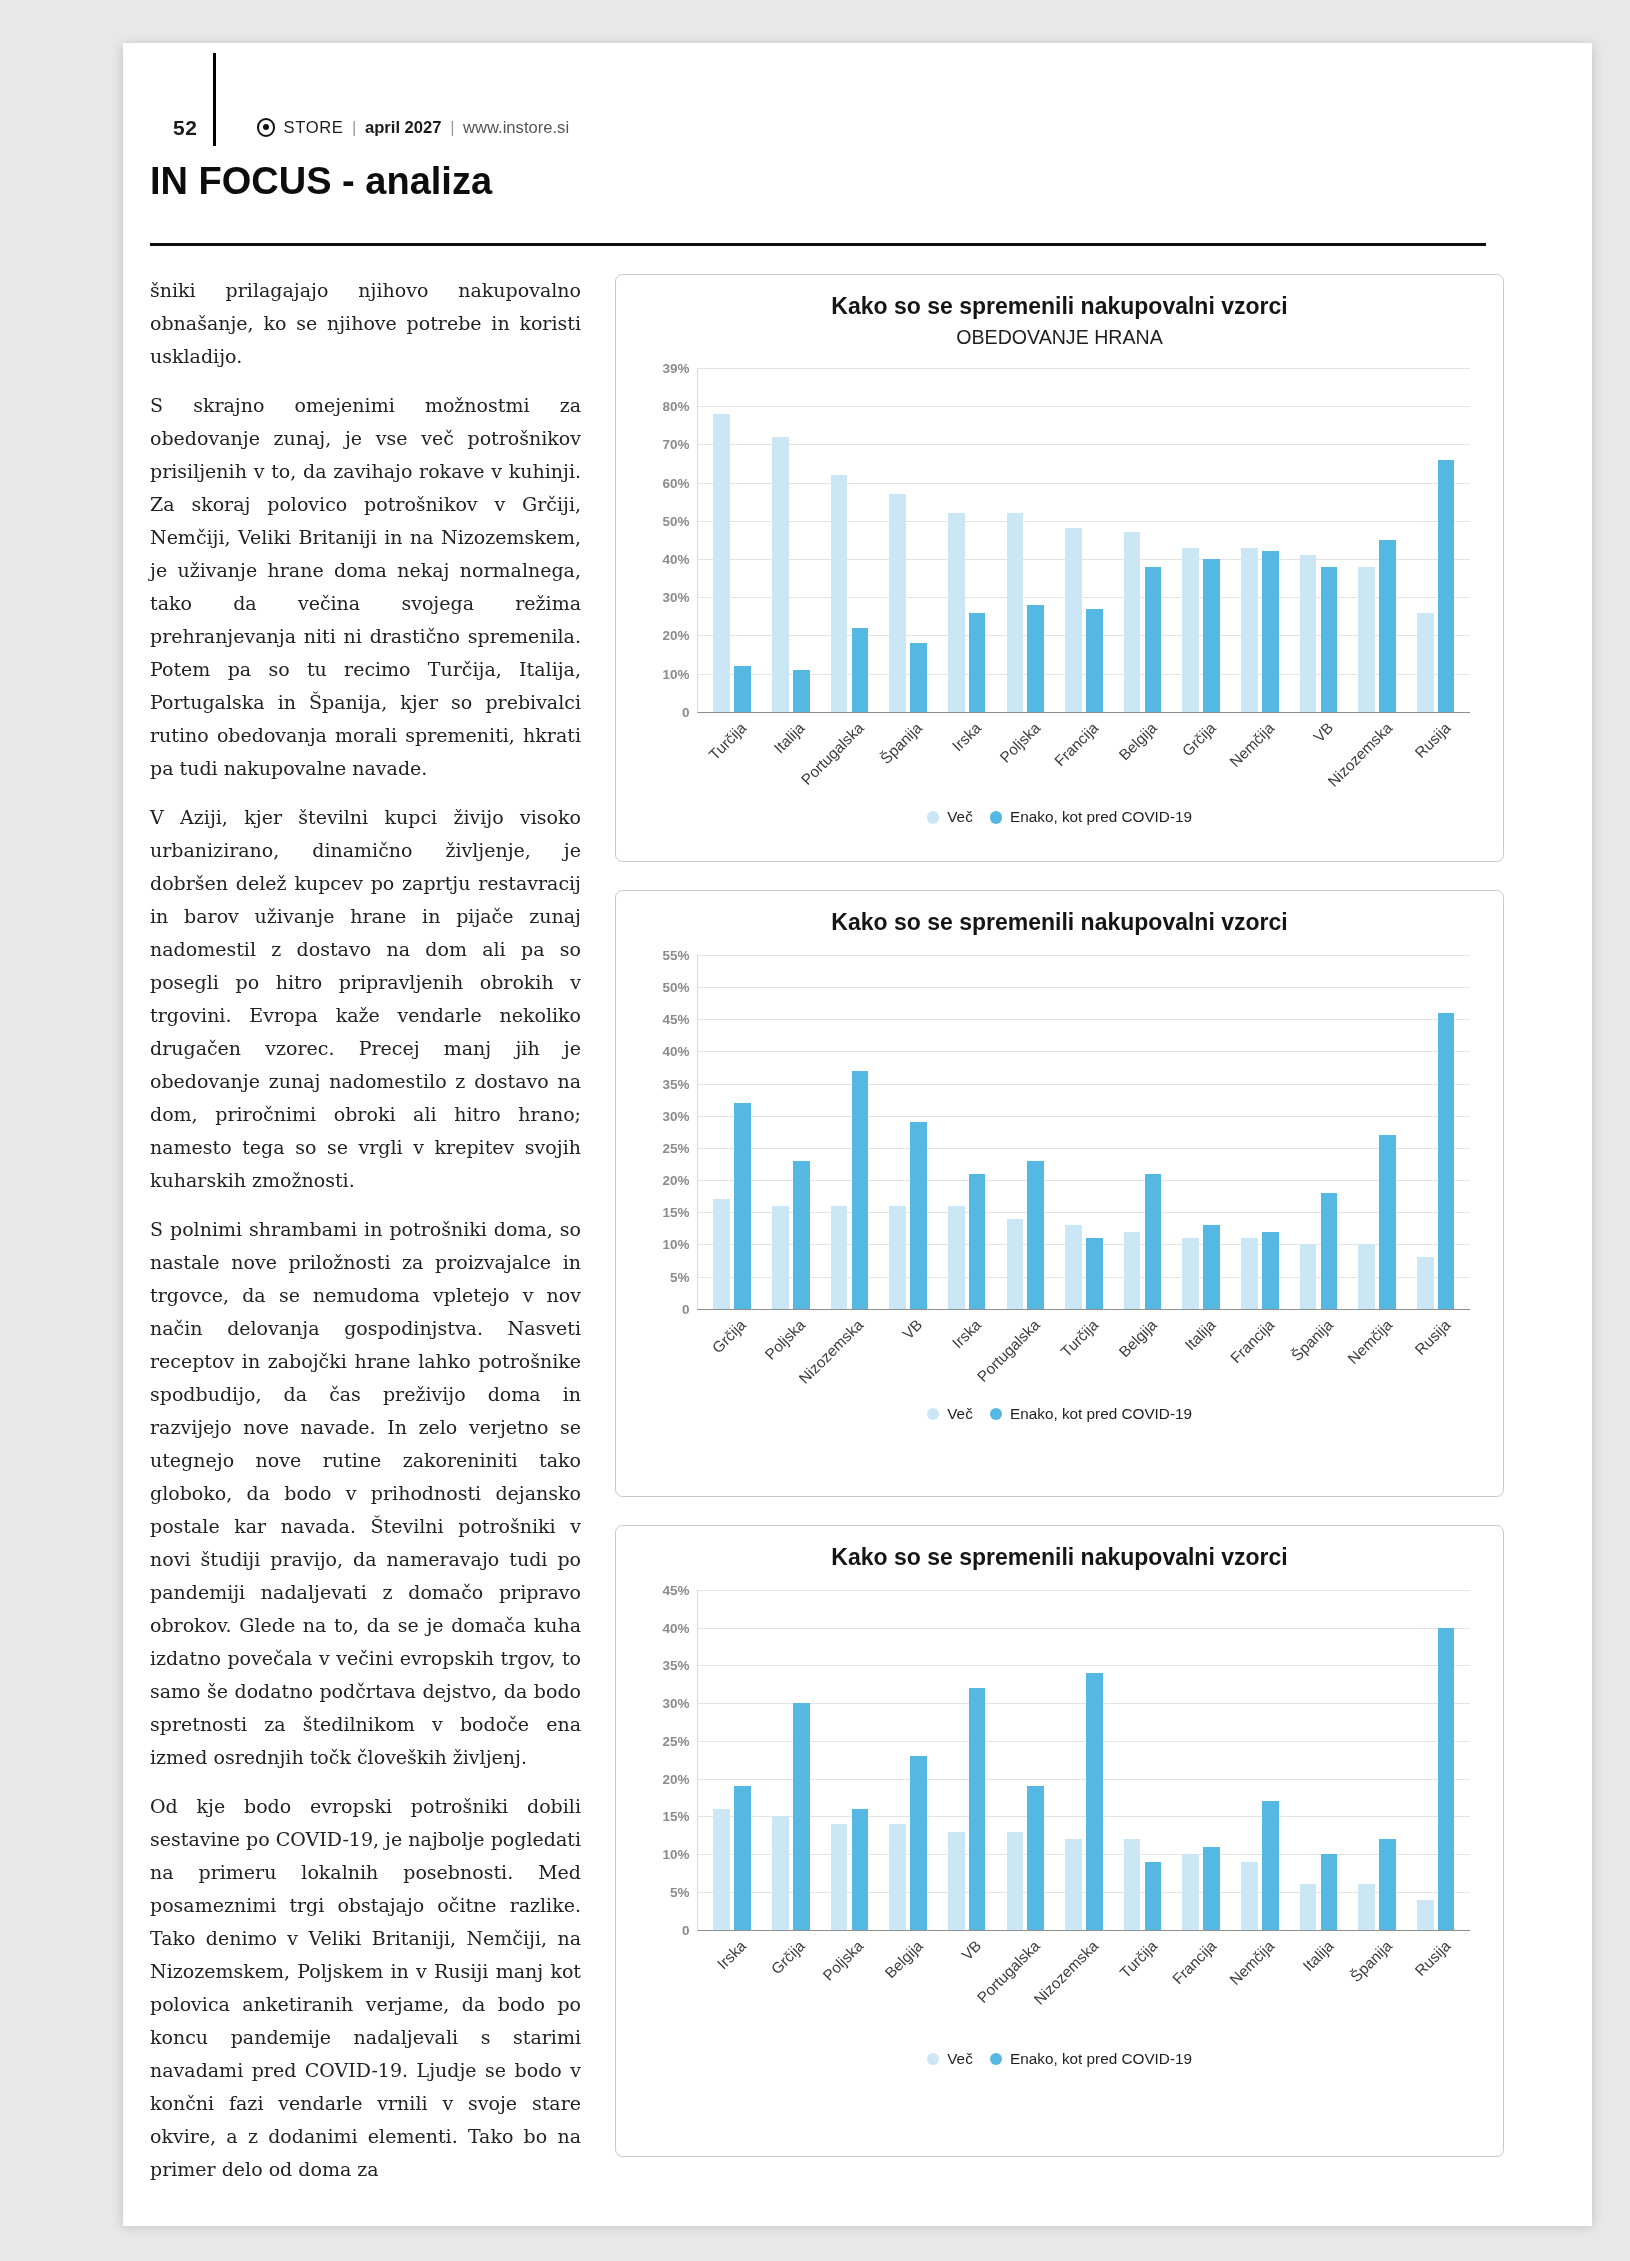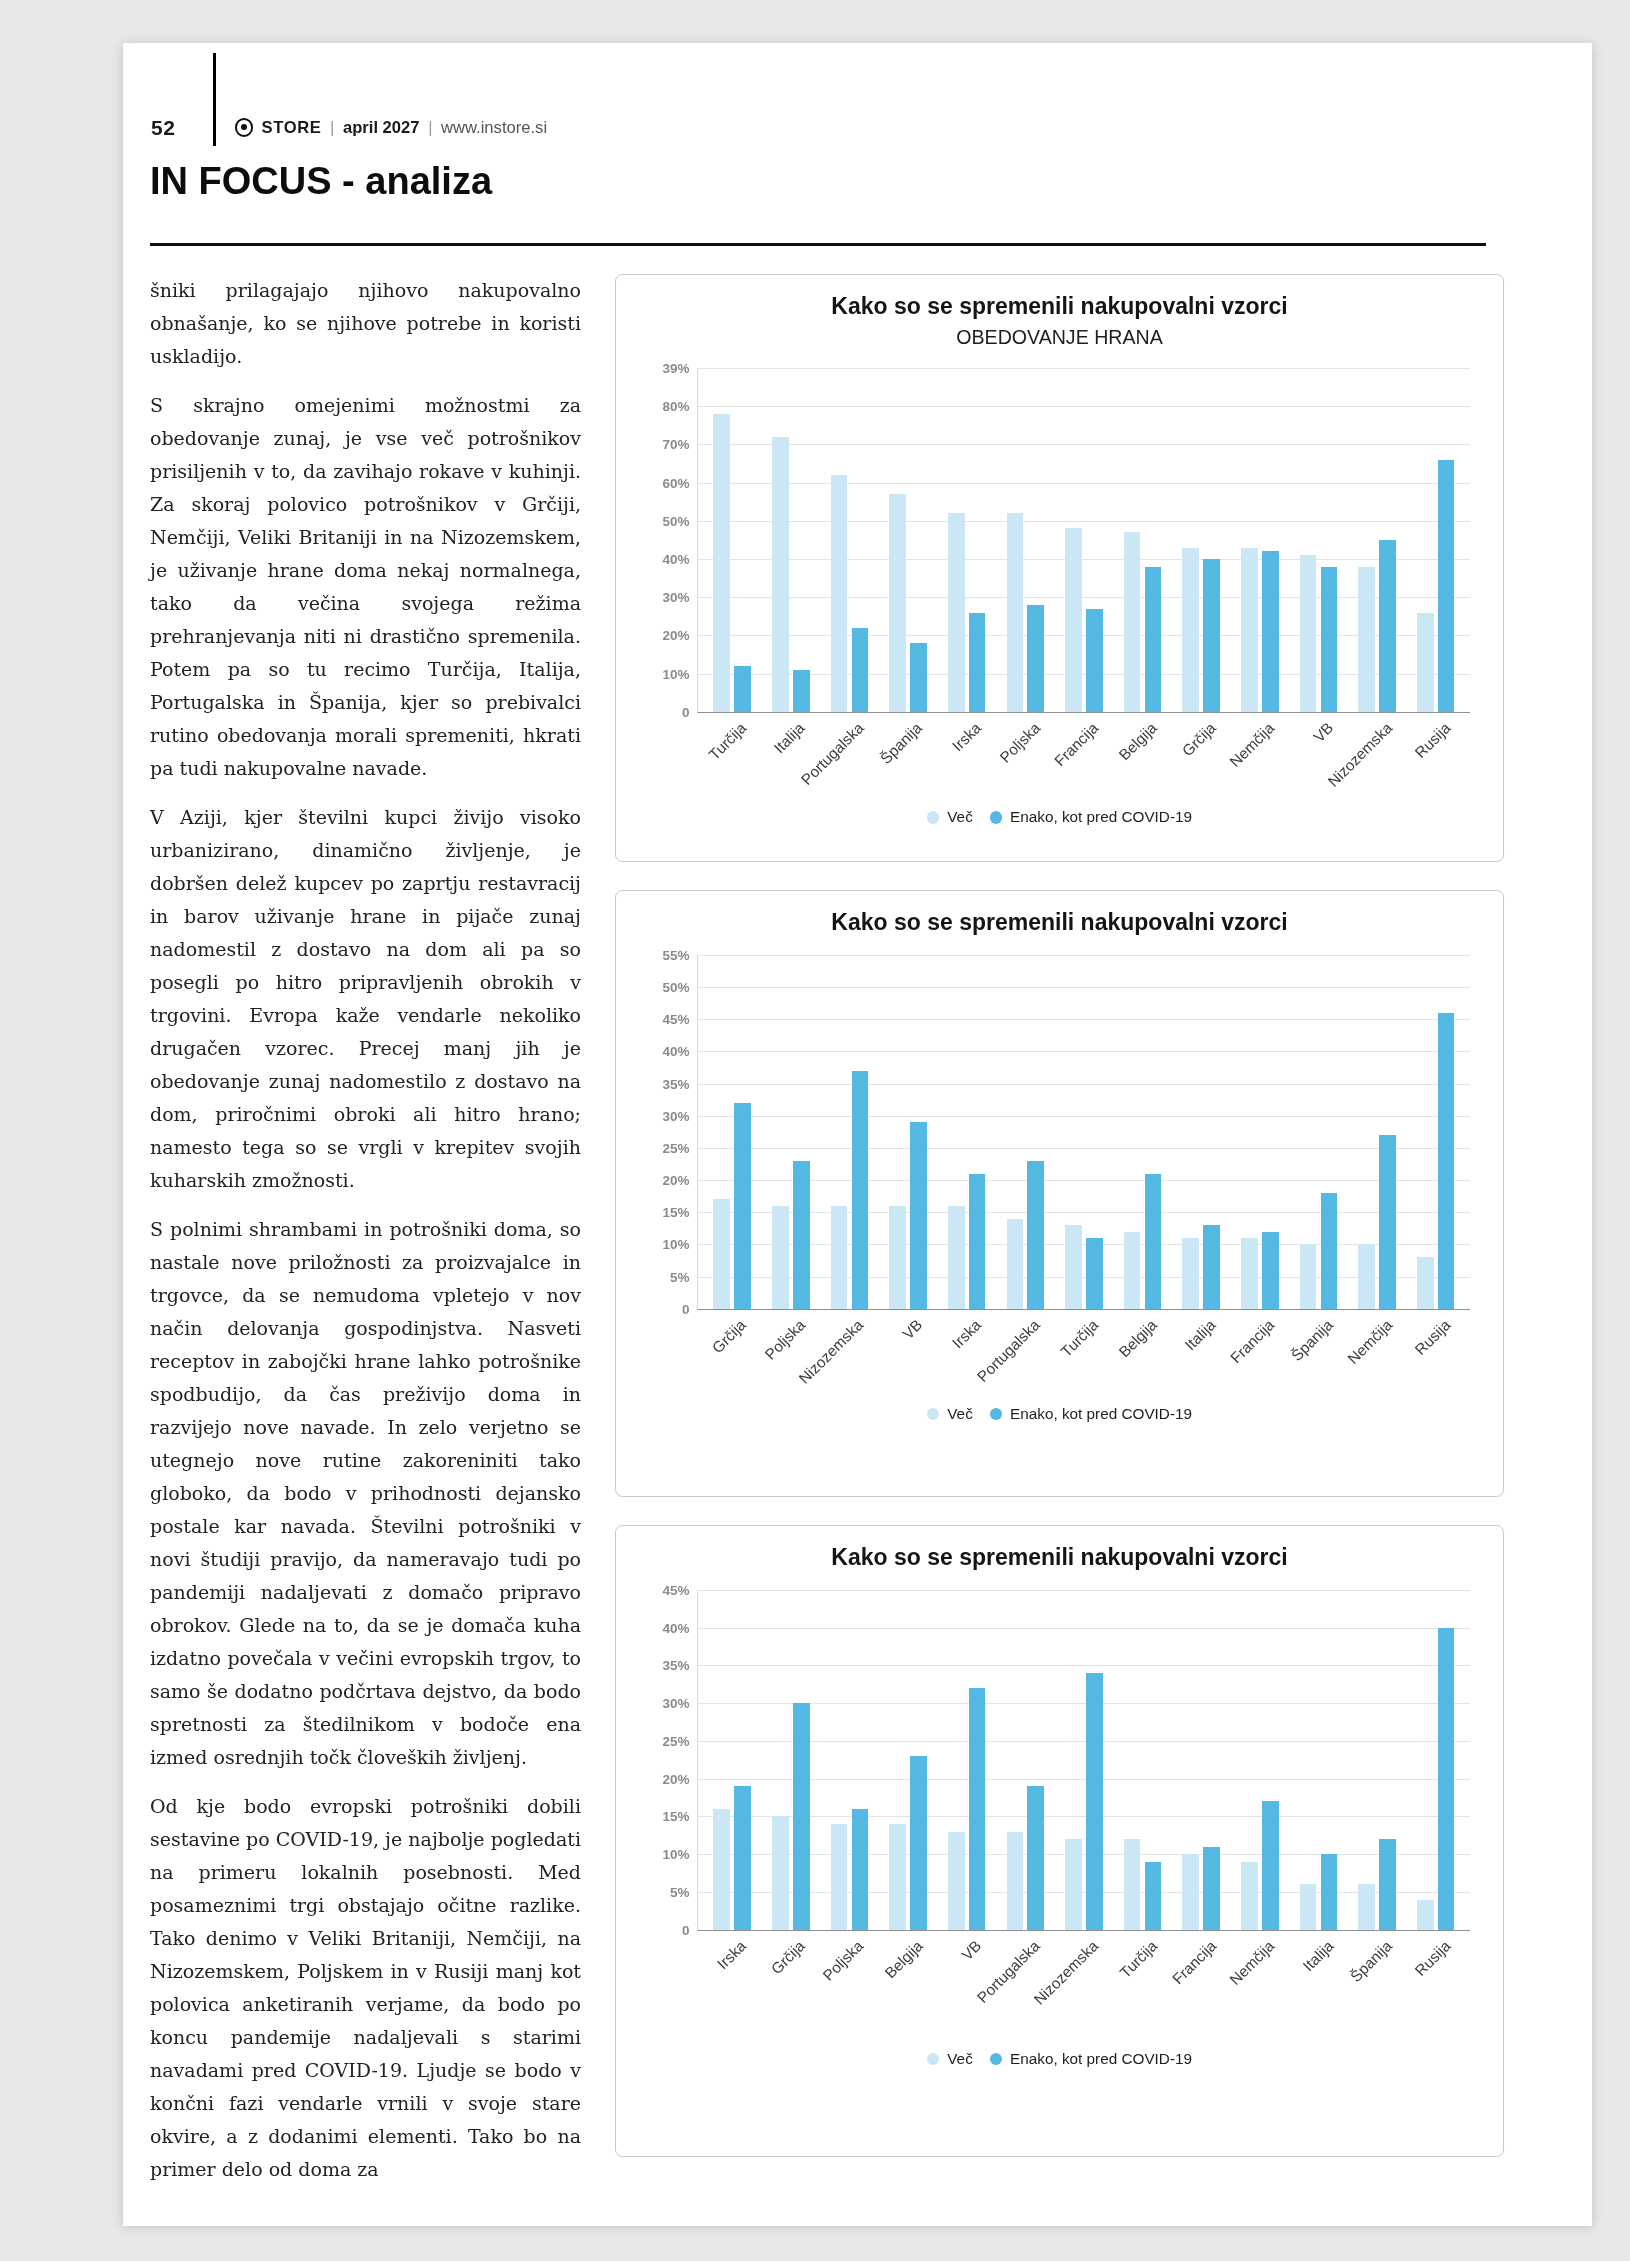--- a/index.html
+++ b/index.html
@@ -6,26 +6,26 @@
   html, body { width:1630px; height:2261px; overflow:hidden; }
   body { position:relative; background:#e8e8e8; font-family:"DejaVu Serif", serif; color:#1b1b1b; }
 
   .page { position:absolute; left:123px; top:43px; width:1469px; height:2183px;
           background:#ffffff; box-shadow:0 1.2px 11px rgba(0,0,0,0.18); }
 
   .vbar { position:absolute; left:90px; top:9.8px; width:3.1px; height:93px; background:#000; }
 
   .header-row { position:absolute; left:28px; top:71px; height:27px; display:flex; align-items:center;
                 font-family:"Liberation Sans", sans-serif; }
-  .page-num { font-size:21px; font-weight:bold; letter-spacing:0.6px; width:59px; }
+  .page-num { font-size:21px; font-weight:bold; letter-spacing:0.6px; width:59px;margin-left:22px; }
   .brand-line { display:flex; align-items:center; gap:8.6px; margin-left:24.6px; font-size:16.6px; }
   .logo-circle { width:18.4px; height:18.4px; border:2.5px solid #101010; border-radius:50%; position:relative; display:inline-block; }
   .logo-circle::after { content:""; position:absolute; left:50%; top:50%; width:6.1px; height:6.1px;
                         margin:-3.1px 0 0 -3.1px; background:#101010; border-radius:50%; }
-  .brand-name { font-weight:bold; letter-spacing:0.6px; }
+  .brand-name { font-weight:normal; letter-spacing:0.6px; }
   .sep { color:#9a9a9a; }
   .issue-date { font-weight:bold; }
   .site-url { color:#555; }
 
   h1.section-title { position:absolute; left:27px; top:117px; font-family:"Liberation Sans", sans-serif;
                      font-weight:bold; font-size:38px; color:#0d0d0d; }
   .section-rule { position:absolute; left:27px; right:106px; top:200px; height:2.5px; background:#101010; }
 
   .content { position:absolute; left:27px; right:88px; top:231px; display:flex; gap:34px; }
   .text-col { width:431px; font-size:19px; line-height:33px; text-align:justify; color:#222; }

